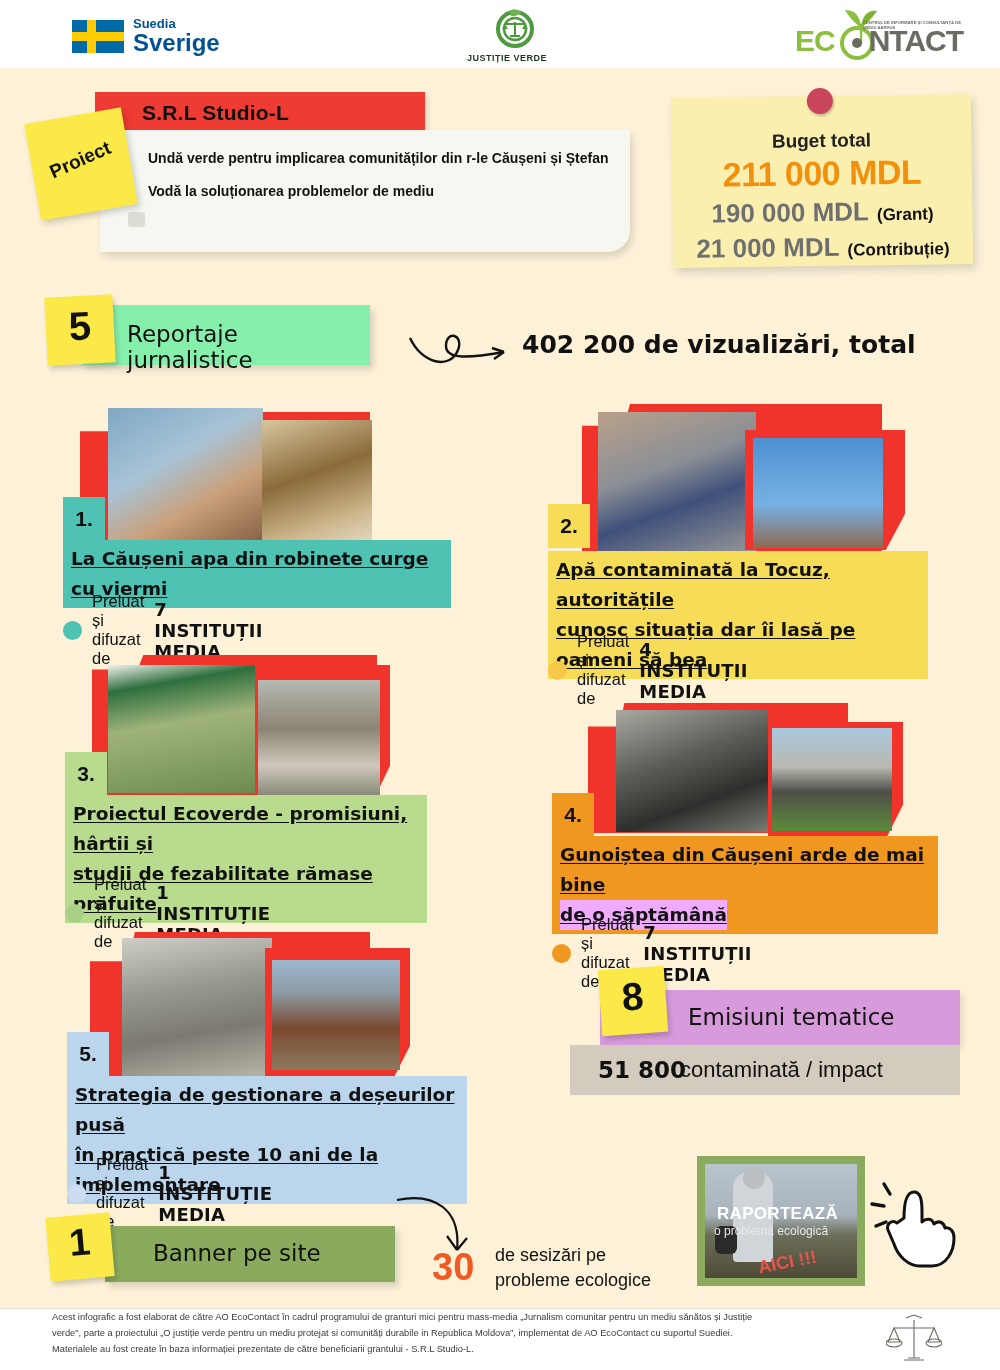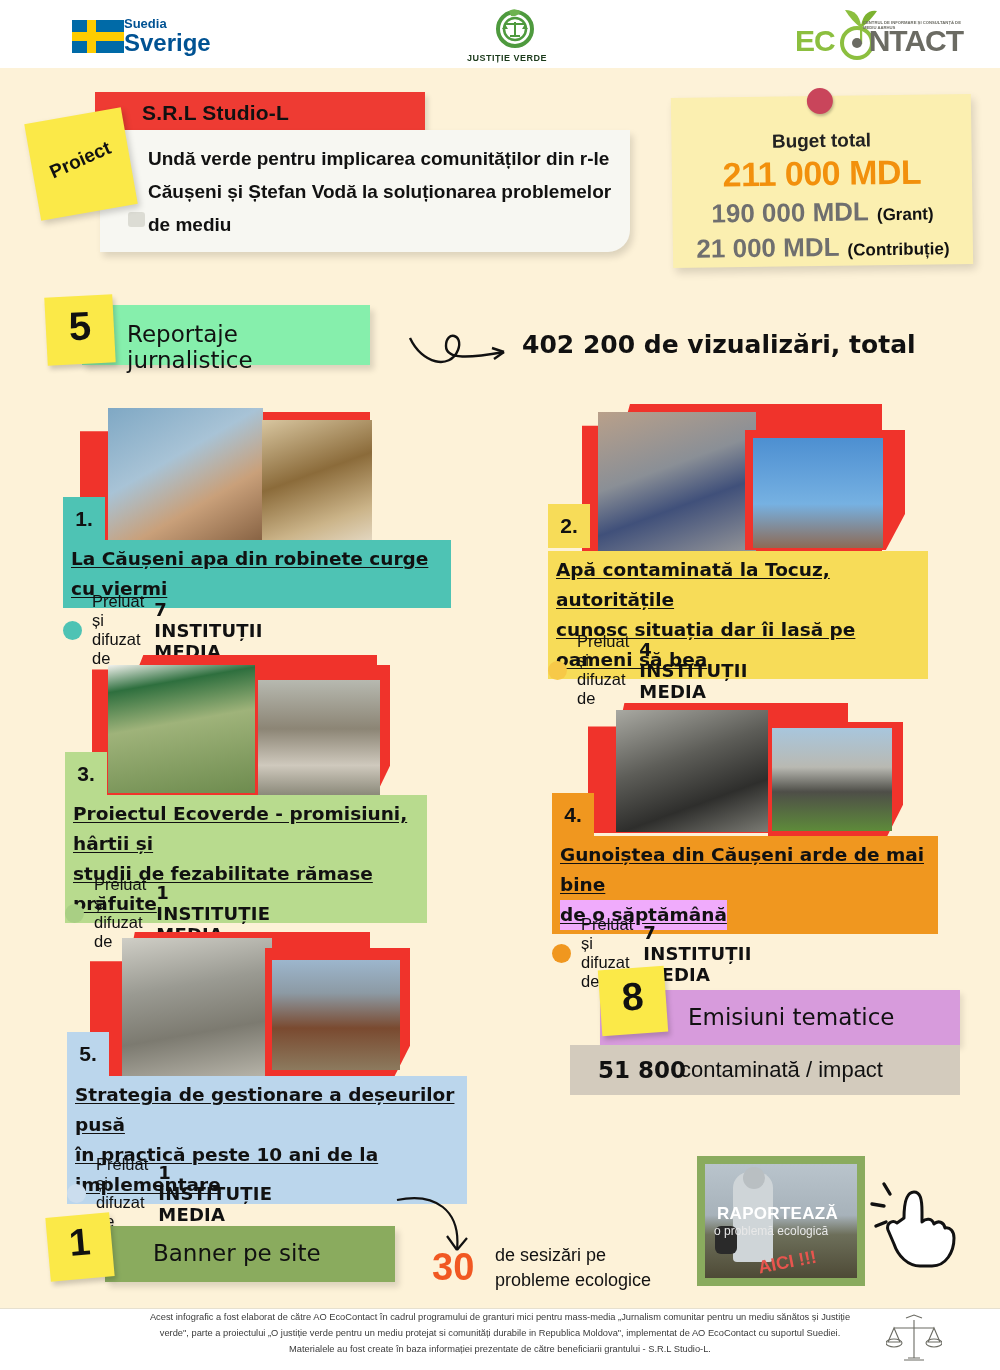--- a/index.html
+++ b/index.html
@@ -7,21 +7,21 @@
     width: 1000px; height: 1370px;
     font-family: "Liberation Sans", sans-serif;
     background: #fdf2d8;
     position: relative;
     overflow: hidden;
   }
   .header-band {
     position: absolute; top: 0; left: 0; width: 1000px; height: 68px;
     background: #ffffff;
   }
-  .flag-logo { position: absolute; left: 72px; top: 17px; display: flex; align-items: center; }
+  .flag-logo { position: absolute; left: 72px; top: 17px; display: flex; align-items: center; gap: 9px; }
   .flag { width: 52px; height: 33px; position: relative; background: #006AA7; }
   .flag .cross-v { position: absolute; left: 15px; top: 0; width: 9px; height: 33px; background: #FECC00; }
   .flag .cross-h { position: absolute; left: 0; top: 12px; width: 52px; height: 9px; background: #FECC00; }
   .flag-text .l1 { font-size: 13px; font-weight: bold; color: #005293; line-height: 13px; }
   .flag-text .l2 { font-size: 24px; font-weight: bold; color: #005293; line-height: 26px; }
 
   .jv-logo { position: absolute; left: 467px; top: 8px; width: 80px; text-align: center; }
   .jv-text { font-size: 9px; font-weight: bold; color: #1b3a1b; letter-spacing: .5px; margin-top: 1px; }
 
   .eco-logo { position: absolute; left: 795px; top: 6px; width: 170px; height: 56px; }
@@ -30,21 +30,21 @@
   .eco-e2 { color: #8CBF3F; }
   .eco-rest { color: #6b6b63; }
   .eco-sub { position: absolute; left: 68px; top: 14px; font-size: 4.2px; color: #6b6b63; line-height: 5.4px; width: 100px; font-weight: bold; }
   .eco-ring { position: absolute; left: 45px; bottom: 2px; width: 34px; height: 34px; border: 4px solid #8CBF3F; border-radius: 50%; }
   .eco-dot { position: absolute; left: 57px; bottom: 14px; width: 10px; height: 10px; background: #6b6b63; border-radius: 50%; }
 
   
   .proj-red { position: absolute; left: 95px; top: 92px; width: 330px; height: 40px; background: #EE3B33; box-shadow: 3px 4px 5px rgba(0,0,0,.12); }
   .proj-red span { position: absolute; left: 47px; top: 9px; font-size: 21px; font-weight: bold; color: #111; letter-spacing: .2px; }
   .proj-card { position: absolute; left: 100px; top: 130px; width: 530px; height: 122px; background: #f7f7f2; border-radius: 0 0 22px 0; box-shadow: 3px 5px 7px rgba(0,0,0,.13); }
-  .proj-card .title { position: absolute; left: 48px; top: 12px; width: 470px; font-size: 19px; font-weight: bold; line-height: 33px; color: #111; }
+  .proj-card .title { position: absolute; left: 48px; top: 12px; width: 470px; font-size: 14px; font-weight: bold; line-height: 33px; color: #111; }
   .proj-hole { position: absolute; left: 28px; top: 82px; width: 17px; height: 15px; background: #dcdcd4; border-radius: 3px; }
   .proj-sticky { position: absolute; left: 32px; top: 115px; width: 98px; height: 98px; background: #FBE948; transform: rotate(-10deg); box-shadow: 2px 4px 6px rgba(0,0,0,.18); }
   .proj-sticky span { display: block; margin-top: 34px; text-align: center; font-size: 19px; font-weight: bold; color: #111; transform: rotate(-14deg); }
 
   
   .budget { position: absolute; left: 672px; top: 96px; width: 300px; height: 170px; background: #FBEFB0; transform: rotate(-0.8deg); box-shadow: 3px 5px 8px rgba(0,0,0,.14); text-align: center; }
   .budget .pin { position: absolute; left: 136px; top: -8px; width: 26px; height: 26px; background: #C9455B; border-radius: 50%; box-shadow: 1px 2px 3px rgba(0,0,0,.25); }
   .budget .b1 { margin-top: 34px; font-size: 19px; font-weight: bold; color: #222; }
   .budget .b2 { font-size: 34px; font-weight: bold; color: #F2900C; letter-spacing: -.5px; margin-top: 2px; }
   .budget .row { display: flex; align-items: baseline; justify-content: center; gap: 8px; margin-top: 4px; }
@@ -95,21 +95,21 @@
   .rap-figure { position: absolute; left: 28px; top: 8px; width: 40px; height: 90px; background: #cfd5d8; border-radius: 16px 16px 4px 4px; }
   .rap-head { position: absolute; left: 38px; top: 3px; width: 22px; height: 22px; background: #b9bfc2; border-radius: 50%; }
   .rap-bag { position: absolute; left: 10px; top: 62px; width: 22px; height: 28px; background: #2a2a2a; border-radius: 6px; }
   .rap-t1 { position: absolute; left: 12px; top: 40px; font-size: 17px; font-weight: bold; color: #fff; letter-spacing: .3px; }
   .rap-t2 { position: absolute; left: 9px; top: 60px; font-size: 12px; color: #e8e8e8; }
   .rap-t3 { position: absolute; left: 53px; top: 88px; font-size: 18px; font-weight: bold; color: #E8554E; transform: rotate(-11deg); }
   .hand { position: absolute; left: 870px; top: 1178px; }
 
   
   .footer { position: absolute; left: 0; top: 1308px; width: 1000px; height: 62px; background: #fff; border-top: 1px solid #e6e0cf; }
-  .footer p { text-align: center; font-size: 9.3px; color: #3a3a3a; line-height: 16px; padding: 0 82px; }
+  .footer p { text-align: left; font-size: 9.3px; color: #3a3a3a; line-height: 16px; padding: 0 52px; }
   .scales { position: absolute; right: 58px; top: 1314px; }
 </style>
 </head>
 <body>
 
 <div class="header-band"></div>
 
 <div class="flag-logo">
   <div class="flag">
     <div class="cross-v"></div>

